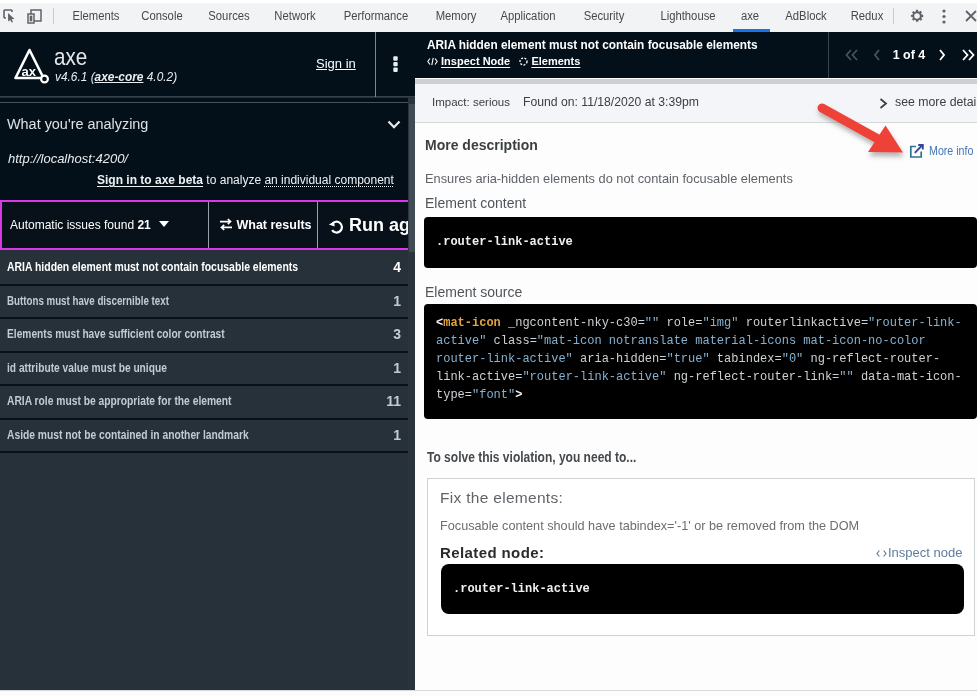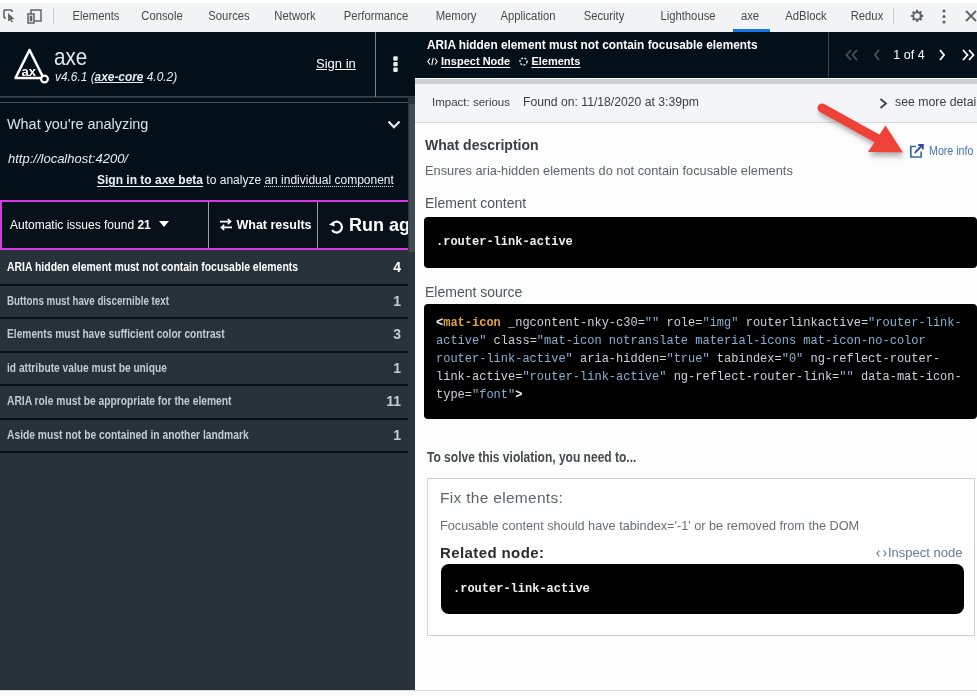--- a/index.html
+++ b/index.html
@@ -46,21 +46,21 @@
 #rlinks{left:427px;top:55px;font-size:11px;font-weight:bold;color:#fff;white-space:nowrap}
 #rlinks u{text-underline-offset:2px}
 #rheadsep{left:828px;top:32px;width:1px;height:46px;background:#3c434b}
 #impstrip{left:415px;top:84px;width:562px;height:38.5px;background:#f4f5f8;border-bottom:1.5px solid #d5d7d9}
 #grayband{left:415px;top:79px;width:562px;height:5px;background:#cdcfd0}
 .imptxt{top:84px;height:37px;line-height:37px;font-size:12px;color:#3c4043;white-space:nowrap}
 .h1g{font-weight:bold;font-size:14px;color:#3c4043;white-space:nowrap}
 .lbl{font-size:14px;color:#50555a;white-space:nowrap}
 .codebox{background:#000;border-radius:4px;color:#f0f0f0;font-family:"Liberation Mono",monospace;font-weight:bold;font-size:12px}
 #moreinfo{left:929px;top:143px;font-size:13px;color:#4577b5;white-space:nowrap;transform:scaleX(0.82)}
-#ensures{left:425px;top:163px;font-size:12.8px;color:#5f6368;white-space:nowrap}
+#ensures{left:425px;top:171px;font-size:12.8px;color:#5f6368;white-space:nowrap}
 #box2{left:424px;top:304px;width:553px;height:115px;background:#000;border-radius:4px;padding:11px 12px;font-family:"Liberation Mono",monospace;font-size:12px;line-height:17.9px;color:#cdd2d6;white-space:nowrap}
 #box2 .tag{color:#e2a23f;font-weight:bold}
 #box2 .val{color:#86b1d1}
 #box2 .wh{color:#f5f5f5;font-weight:bold}
 #solvebox{left:427px;top:478px;width:548px;height:157.5px;background:#fff;border:1px solid #cfd1d3}
 #fixf{left:440px;top:489px;font-size:15.5px;letter-spacing:0.3px;color:#606468}
 #foctxt{left:440px;top:518.5px;font-size:12.7px;color:#6a6e72;white-space:nowrap}
 #relnode{left:440px;top:544px;font-size:15px;letter-spacing:0.4px;font-weight:bold;color:#2b2b2b}
 #inspnode{left:876px;top:545px;font-size:13px;color:#5f7d9c;white-space:nowrap}
 </style>
@@ -173,38 +173,38 @@
     </svg> <u>Inspect Node</u>&nbsp;&nbsp;&nbsp;<svg style="display:inline-block;vertical-align:-1px" width="9" height="9" viewBox="0 0 9 9">
       <circle cx="4.5" cy="4.5" r="3.5" stroke="#fff" stroke-width="1.3" fill="none" stroke-dasharray="2 1.4"></circle>
     </svg> <u>Elements</u></div>
 <div class="abs" id="rheadsep"></div>
 <svg class="abs" style="left:845px;top:49px" width="13" height="12" viewBox="0 0 13 12">
     <path d="M6 1 L1.5 6 L6 11 M12 1 L7.5 6 L12 11" stroke="#49525b" stroke-width="1.8" fill="none"></path>
   </svg>
 <svg class="abs" style="left:874px;top:49px" width="6" height="12" viewBox="0 0 6 12">
     <path d="M5 1 L1 6 L5 11" stroke="#49525b" stroke-width="1.8" fill="none"></path>
   </svg>
-<div class="abs" style="left:909px;top:48px;transform:translateX(-50%);font-size:12.5px;font-weight:normal;color:#fff;white-space:nowrap">1 of 4</div>
+<div class="abs" style="left:909px;top:48px;transform:translateX(-50%);font-size:12.5px;font-weight:bold;color:#fff;white-space:nowrap">1 of 4</div>
 <svg class="abs" style="left:939px;top:49px" width="6" height="12" viewBox="0 0 6 12">
     <path d="M1 1 L5 6 L1 11" stroke="#fff" stroke-width="1.8" fill="none"></path>
   </svg>
 <svg class="abs" style="left:962px;top:49px" width="13" height="12" viewBox="0 0 13 12">
     <path d="M1 1 L5.5 6 L1 11 M7 1 L11.5 6 L7 11" stroke="#fff" stroke-width="1.8" fill="none"></path>
   </svg>
 
 <div class="abs" id="impstrip"></div>
 <div class="abs" id="grayband"></div>
 <div class="abs imptxt" style="left:432px;font-size:11.5px">Impact: serious</div>
 <div class="abs imptxt" style="left:523px;font-size:12.2px">Found on: 11/18/2020 at 3:39pm</div>
 <svg class="abs" style="left:879px;top:98px" width="9" height="11" viewBox="0 0 9 11">
     <path d="M1.5 1 L7 5.5 L1.5 10" stroke="#3c4043" stroke-width="1.8" fill="none"></path>
   </svg>
 <div class="abs imptxt" style="left:895px;font-size:12.3px">see more details</div>
 
-<div class="abs h1g" style="left:425px;top:137px">What description</div>
+<div class="abs h1g" style="left:425px;top:137px">More description</div>
 <svg class="abs" style="left:909px;top:144px" width="15" height="14" viewBox="0 0 15 14">
     <path d="M7 2.5 H1.8 V13 H12.2 V7.5" stroke="#2e7196" stroke-width="1.7" fill="none"></path>
     <path d="M5.8 8.8 L13 1.5" stroke="#33479c" stroke-width="1.9" fill="none"></path>
     <path d="M9.2 1 h4.6 v4.6" stroke="#33479c" stroke-width="1.9" fill="none"></path>
   </svg>
 <div class="abs ol" id="moreinfo">More info</div>
 <div class="abs" id="ensures">Ensures aria-hidden elements do not contain focusable elements</div>
 <div class="abs lbl" style="left:425px;top:195px">Element content</div>
 <div class="abs codebox" style="left:424px;top:217px;width:553px;height:51px;line-height:51px;padding-left:12px">.router-link-active</div>
 <div class="abs lbl" style="left:425px;top:284px">Element source</div>

